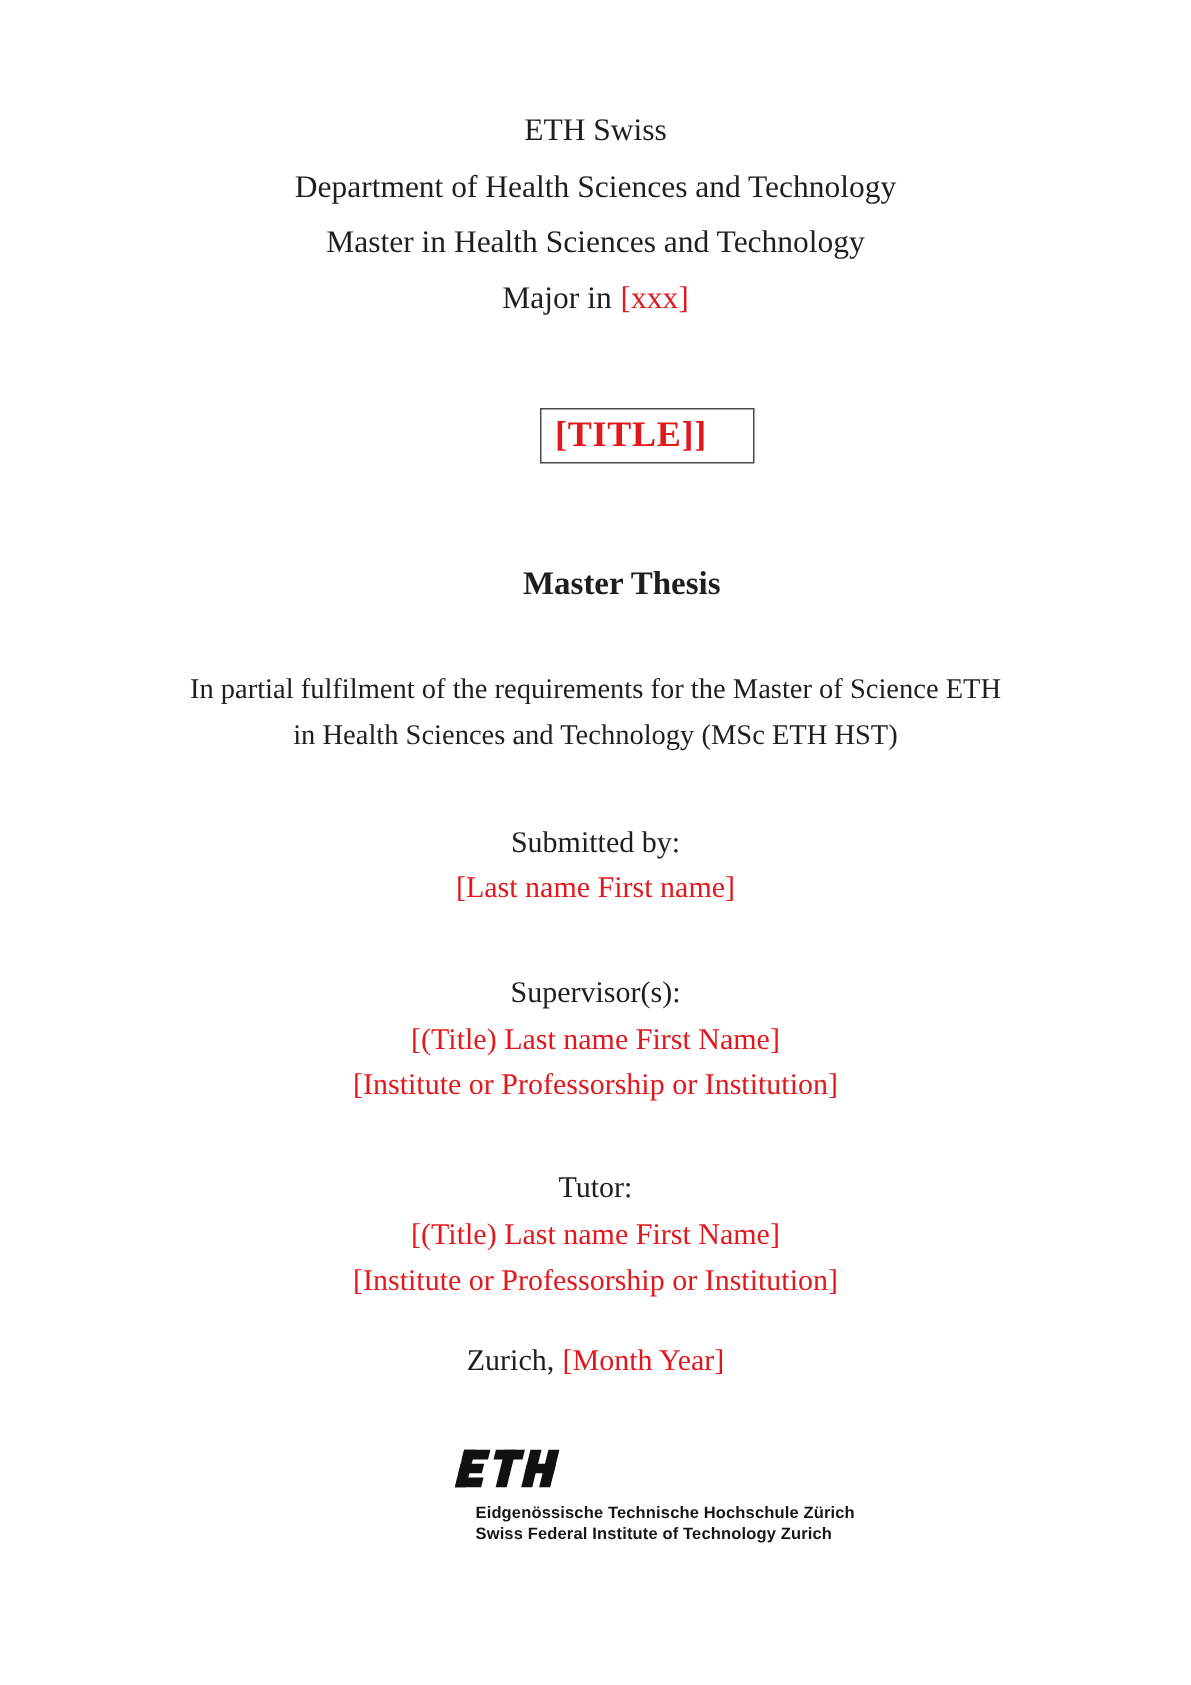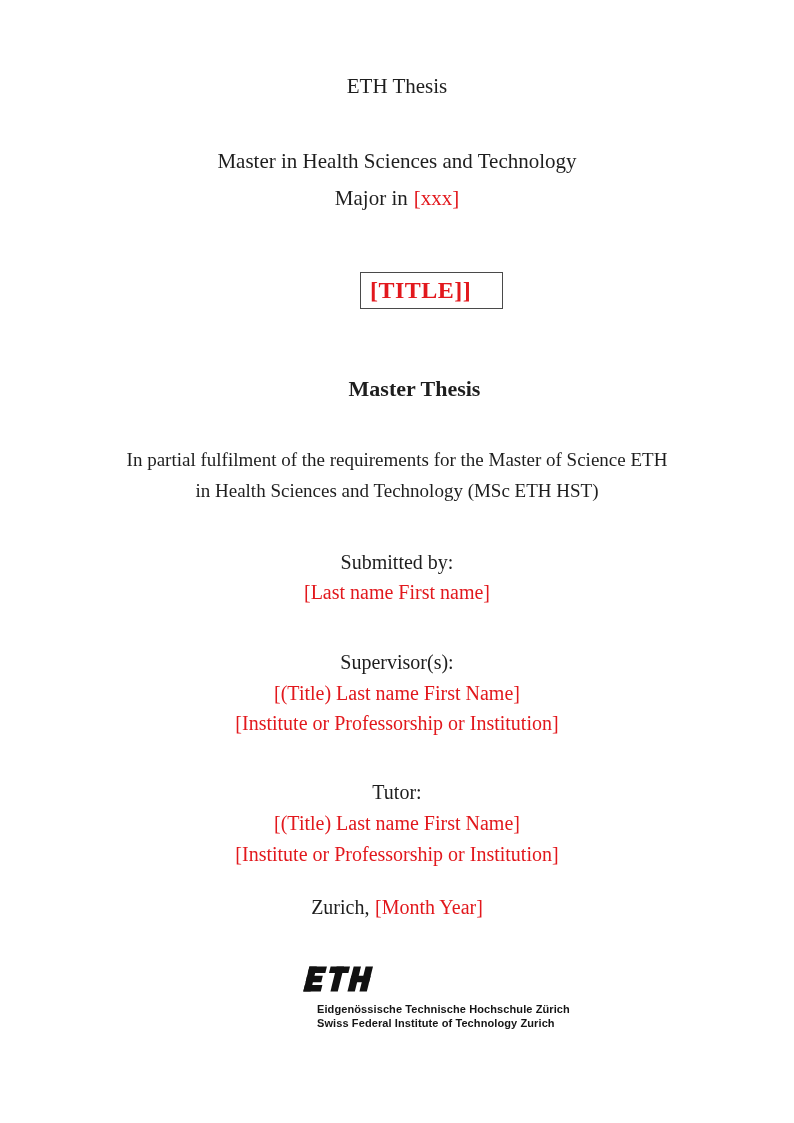--- a/index.html
+++ b/index.html
@@ -92,21 +92,22 @@
     letter-spacing: 0.1px;
     white-space: nowrap;
     padding-left: 14px;
   }
 </style>
 </head>
 <body>
 
 <div class="page">
 
-  <div class="centerline hdr-1">ETH Thesis</div>
+  <div class="centerline hdr-1">ETH Swiss</div>
+  <div class="centerline hdr-2">Department of Health Sciences and Technology</div>
   <div class="centerline hdr-3">Master in Health Sciences and Technology</div>
   <div class="centerline hdr-4">
     <span class="prefix">Major in</span><span class="red">[xxx]</span>
   </div>
 
   <div class="title-box">
     <span class="title-text">[TITLE]]</span>
   </div>
 
   <div class="centerline thesis-type">Master Thesis</div>

